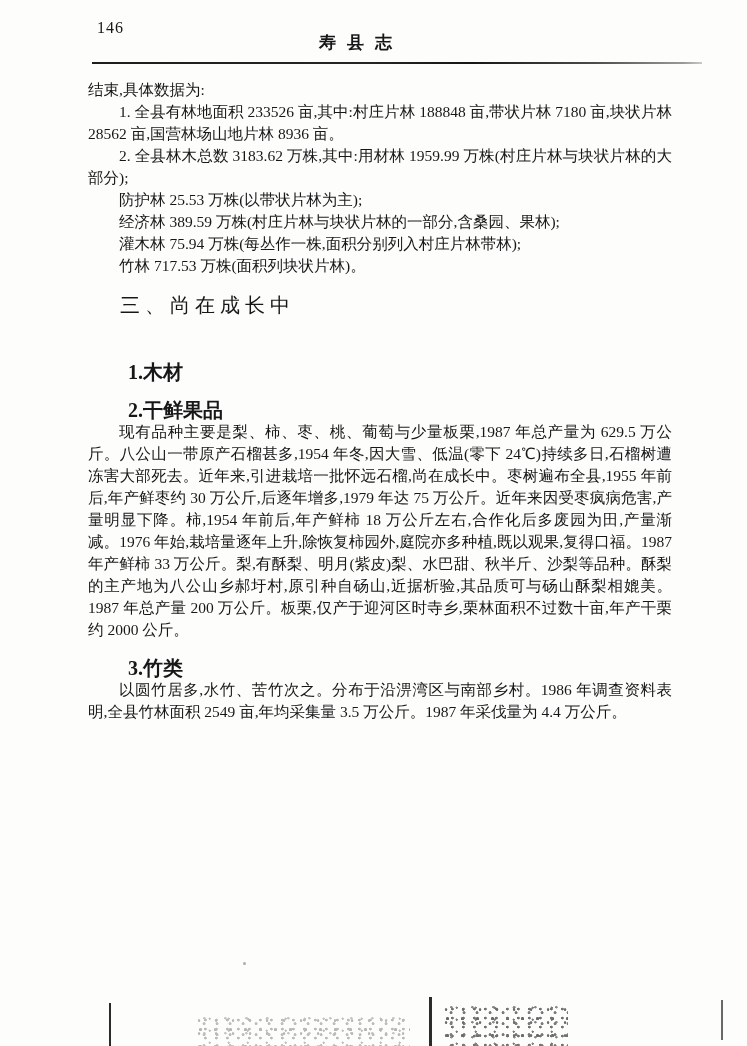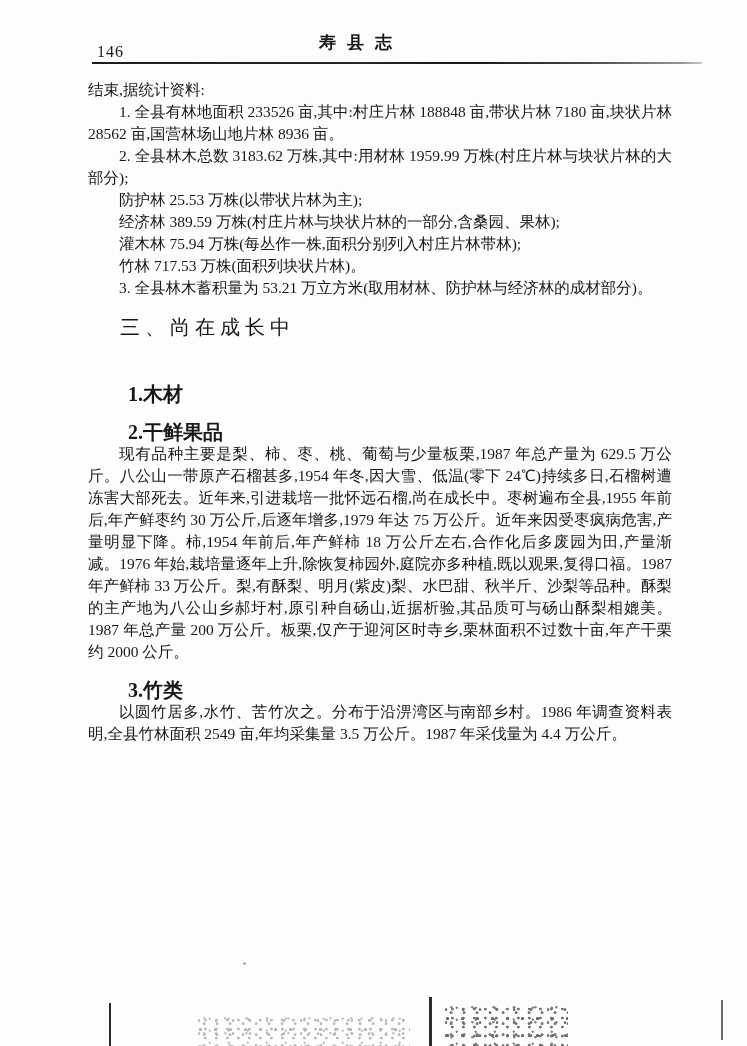--- a/index.html
+++ b/index.html
@@ -7,21 +7,21 @@
     position:relative;
     width:747px;height:1046px;
     margin:0 auto;
     background:#fdfdfc;
     overflow:hidden;
     font-family:"Liberation Serif", serif;
     color:#171717;
   }
   
   .pagenum{
-    position:absolute;left:97px;top:43px;
+    position:absolute;left:97px;top:19px;
     font-size:16px;letter-spacing:1px;
   }
   .booktitle{
     position:absolute;left:0;top:31px;width:747px;
     text-align:center;font-size:17px;font-weight:bold;
     letter-spacing:11px;text-indent:11px;
     transform:translateX(-18px);
   }
   .rule{
     position:absolute;left:92px;top:62px;width:610px;height:2px;
@@ -69,28 +69,27 @@
 </head>
 <body>
 
 <div class="page">
 
   <div class="pagenum">146</div>
   <div class="booktitle">寿县志</div>
   <div class="rule"></div>
 
   <div class="doc">
-    <p class="cont">结束,据统计资料:</p>
+    <p class="cont">结束,具体数据为:</p>
     <p>1. 全县有林地面积 233526 亩,其中:村庄片林 188848 亩,带状片林 7180 亩,块状片林 28562 亩,国营林场山地片林 8936 亩。</p>
     <p>2. 全县林木总数 3183.62 万株,其中:用材林 1959.99 万株(村庄片林与块状片林的大部分);</p>
     <p>防护林 25.53 万株(以带状片林为主);</p>
     <p>经济林 389.59 万株(村庄片林与块状片林的一部分,含桑园、果林);</p>
     <p>灌木林 75.94 万株(每丛作一株,面积分别列入村庄片林带林);</p>
     <p>竹林 717.53 万株(面积列块状片林)。</p>
-    <p>3. 全县林木蓄积量为 53.21 万立方米(取用材林、防护林与经济林的成材部分)。</p>
 
     <div class="section-heading">三、尚在成长中</div>
 
     <div class="sub-heading first">1.木材</div>
 
     <div class="sub-heading">2.干鲜果品</div>
     <p>现有品种主要是梨、柿、枣、桃、葡萄与少量板栗,1987 年总产量为 629.5 万公斤。八公山一带原产石榴甚多,1954 年冬,因大雪、低温(零下 24℃)持续多日,石榴树遭冻害大部死去。近年来,引进栽培一批怀远石榴,尚在成长中。枣树遍布全县,1955 年前后,年产鲜枣约 30 万公斤,后逐年增多,1979 年达 75 万公斤。近年来因受枣疯病危害,产量明显下降。柿,1954 年前后,年产鲜柿 18 万公斤左右,合作化后多废园为田,产量渐减。1976 年始,栽培量逐年上升,除恢复柿园外,庭院亦多种植,既以观果,复得口福。1987 年产鲜柿 33 万公斤。梨,有酥梨、明月(紫皮)梨、水巴甜、秋半斤、沙梨等品种。酥梨的主产地为八公山乡郝圩村,原引种自砀山,近据析验,其品质可与砀山酥梨相媲美。1987 年总产量 200 万公斤。板栗,仅产于迎河区时寺乡,栗林面积不过数十亩,年产干栗约 2000 公斤。</p>
 
     <div class="sub-heading">3.竹类</div>
     <p>以圆竹居多,水竹、苦竹次之。分布于沿淠湾区与南部乡村。1986 年调查资料表明,全县竹林面积 2549 亩,年均采集量 3.5 万公斤。1987 年采伐量为 4.4 万公斤。</p>

